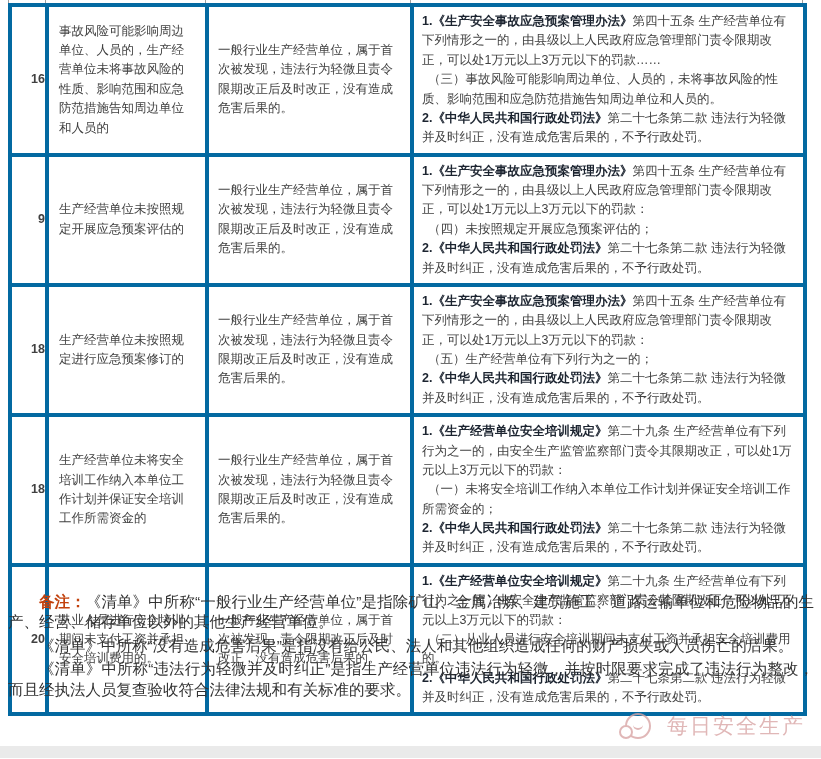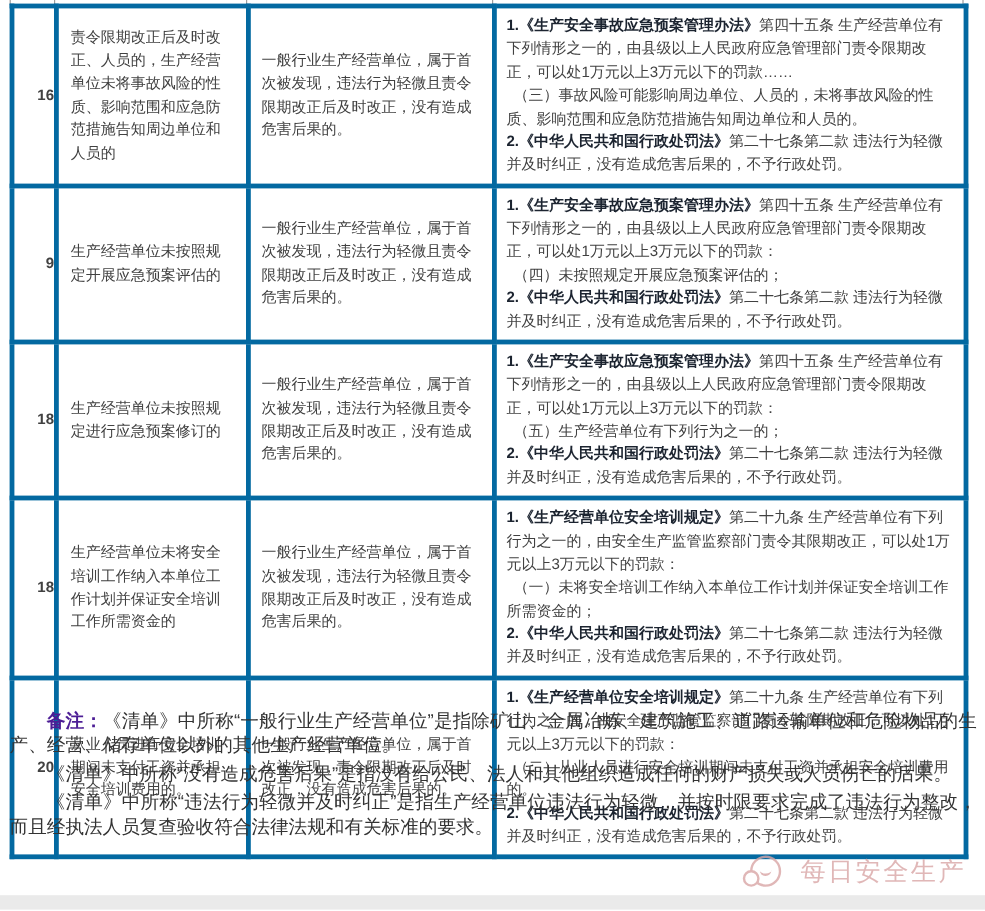--- a/index.html
+++ b/index.html
@@ -48,21 +48,21 @@
   .notes {
     position: absolute;
     left: 8px; top: 589px;
     width: 806px;
     font-size: 15.5px;
     line-height: 1.32;
     color: #333;
     text-align: justify;
   }
   .notes p { text-indent: 2em; margin: 3px 0; }
-  .notes b { color: #4c1d95; }
+  .notes b { color: #c2410c; }
   .watermark {
     position: absolute;
     top: 712px; right: 16px;
     display: flex;
     align-items: center;
     gap: 16px;
     color: #d9a6a6;
     font-size: 21px;
     letter-spacing: 2px;
     opacity: 0.8;
@@ -107,21 +107,21 @@
   <span class="stub" style="left:8px"></span>
   <span class="stub" style="left:45px"></span>
   <span class="stub" style="left:205px"></span>
   <span class="stub" style="left:410px"></span>
   <span class="stub" style="left:802px"></span>
 
   <table class="penalty">
     <tbody>
       <tr style="height:144px">
         <td class="c-no">16</td>
-        <td class="c-violation">责令限期改正后及时改正、人员的，生产经营单位未将事故风险的性质、影响范围和应急防范措施告知周边单位和人员的</td>
+        <td class="c-violation">事故风险可能影响周边单位、人员的，生产经营单位未将事故风险的性质、影响范围和应急防范措施告知周边单位和人员的</td>
         <td class="c-situation">一般行业生产经营单位，属于首次被发现，违法行为轻微且责令限期改正后及时改正，没有造成危害后果的。</td>
         <td class="c-basis">
           <p><b>1.《生产安全事故应急预案管理办法》</b><span>第四十五条 生产经营单位有下列情形之一的，由县级以上人民政府应急管理部门责令限期改正，可以处1万元以上3万元以下的罚款……</span></p>
           <p class="clause">（三）事故风险可能影响周边单位、人员的，未将事故风险的性质、影响范围和应急防范措施告知周边单位和人员的。</p>
           <p><b>2.《中华人民共和国行政处罚法》</b><span>第二十七条第二款 违法行为轻微并及时纠正，没有造成危害后果的，不予行政处罚。</span></p>
         </td>
       </tr>
       <tr style="height:95px">
         <td class="c-no">9</td>
         <td class="c-violation">生产经营单位未按照规定开展应急预案评估的</td>

